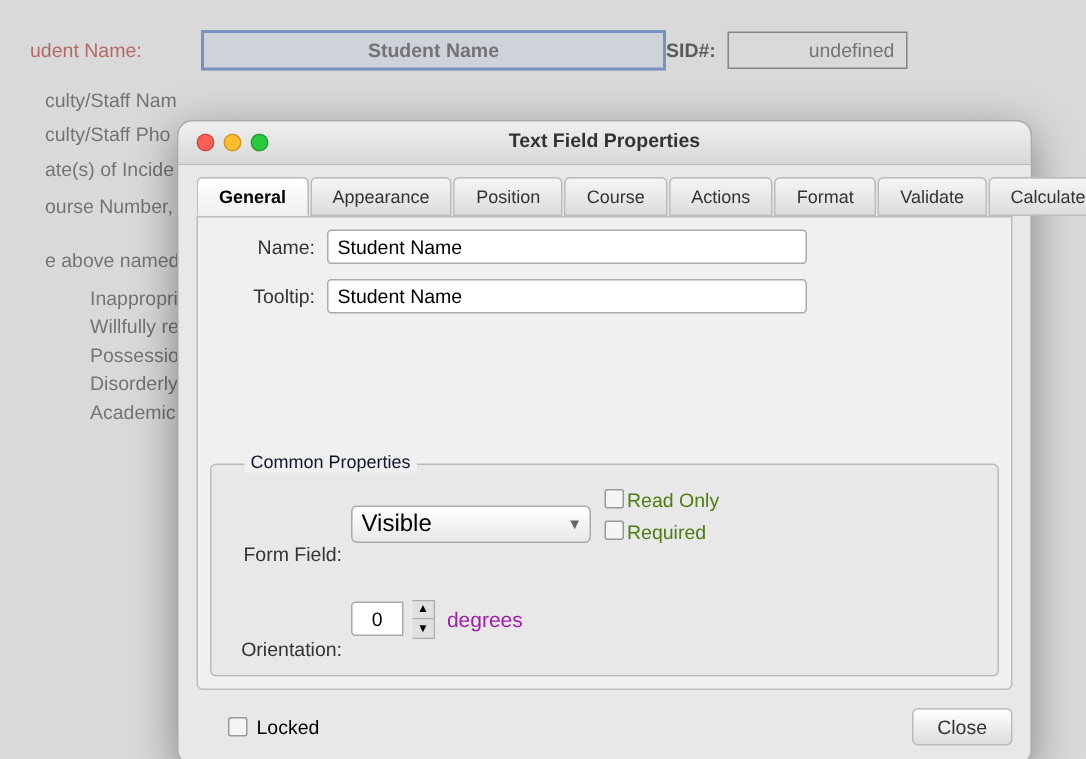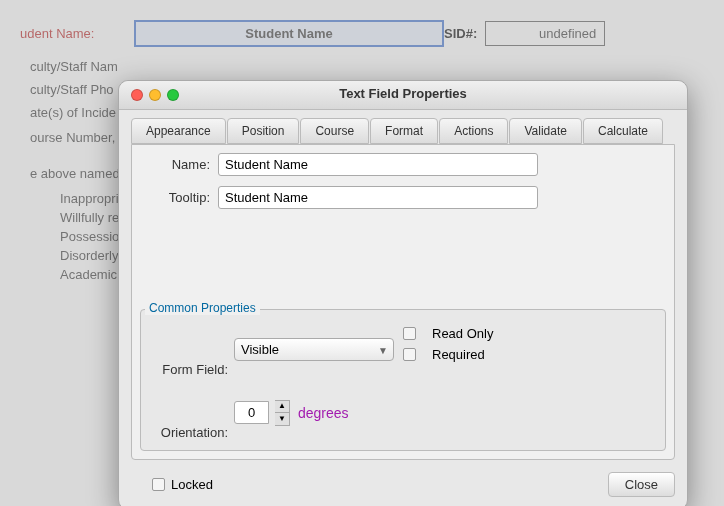--- a/index.html
+++ b/index.html
@@ -207,25 +207,25 @@
       border: 1px solid #bbb;
       border-radius: 4px;
       background: #e8e8e8;
       padding: 12px 12px 10px 12px;
       position: relative;
     }
 
     .common-props-label {
       position: absolute;
       top: -9px;
-      left: 4px;
+      left: 22px;
       background: #f0f0f0;
       padding: 0 4px;
       font-size: 12px;
-      color: #0369a1;
+      color: #0f172a;
     }
 
     .props-grid {
       display: grid;
       grid-template-columns: 1fr 1fr;
       gap: 8px 0;
     }
 
     .props-left {
       display: flex;
@@ -258,21 +258,21 @@
       position: relative;
       display: inline-block;
     }
 
     .prop-select {
       appearance: none;
       -webkit-appearance: none;
       border: 1px solid #aaa;
       background: linear-gradient(to bottom, #fff, #e8e8e8);
       padding: 3px 22px 3px 6px;
-      font-size: 13px;
+      font-size: 16px;
       width: 160px;
       border-radius: 4px;
     }
 
     .select-arrow {
       position: absolute;
       right: 6px;
       top: 50%;
       transform: translateY(-50%);
       font-size: 10px;
@@ -315,24 +315,24 @@
 
     .prop-text {
       font-size: 14px;
       color: #a21caf;
       margin-left: 2px;
       text-align: right;
     }
 
     .checkbox-row {
       display: flex;
-      align-items: center;
-      gap: 16px;
-      font-size: 13px;
-      color: #000000;
+      align-items: flex-start;
+      gap: 2px;
+      font-size: 13px;
+      color: #4d7c0f;
     }
 
     .cb {
       width: 13px;
       height: 13px;
       border: 1px solid #999;
       background: #f5f5f5;
       border-radius: 2px;
       flex-shrink: 0;
     }
@@ -412,25 +412,26 @@
   <div class="dialog-titlebar">
     <div class="traffic-lights">
       <div class="tl tl-close"></div>
       <div class="tl tl-min"></div>
       <div class="tl tl-max"></div>
     </div>
     <span class="dialog-title">Text Field Properties</span>
   </div>
 
   <div class="tab-bar">
+    <div class="tab active">General</div>
     <div class="tab">Appearance</div>
     <div class="tab">Position</div>
     <div class="tab">Course</div>
+    <div class="tab">Actions</div>
     <div class="tab">Format</div>
-    <div class="tab">Actions</div>
     <div class="tab">Validate</div>
     <div class="tab">Calculate</div>
   </div>
 
   <div class="dialog-body">
 
     <div class="form-row">
       <label class="form-label">Name:</label>
       <input class="form-input" type="text" value="Student Name" style="">
     </div>

